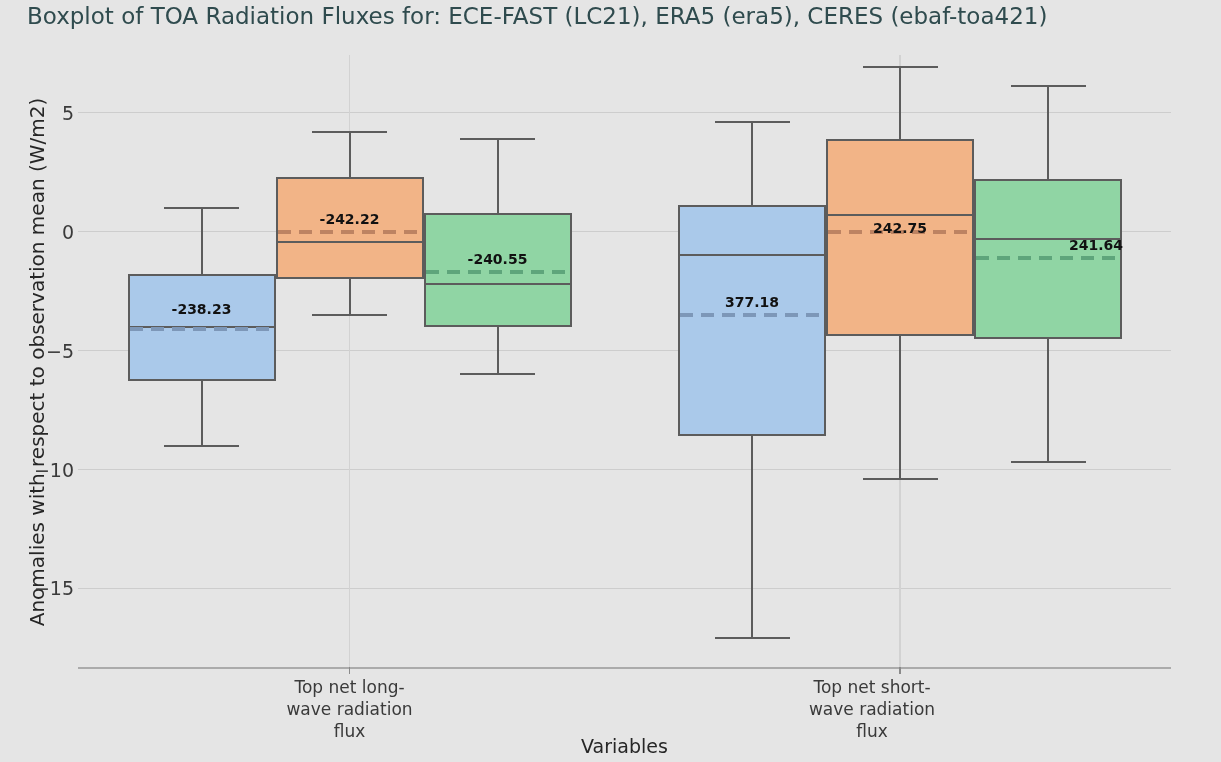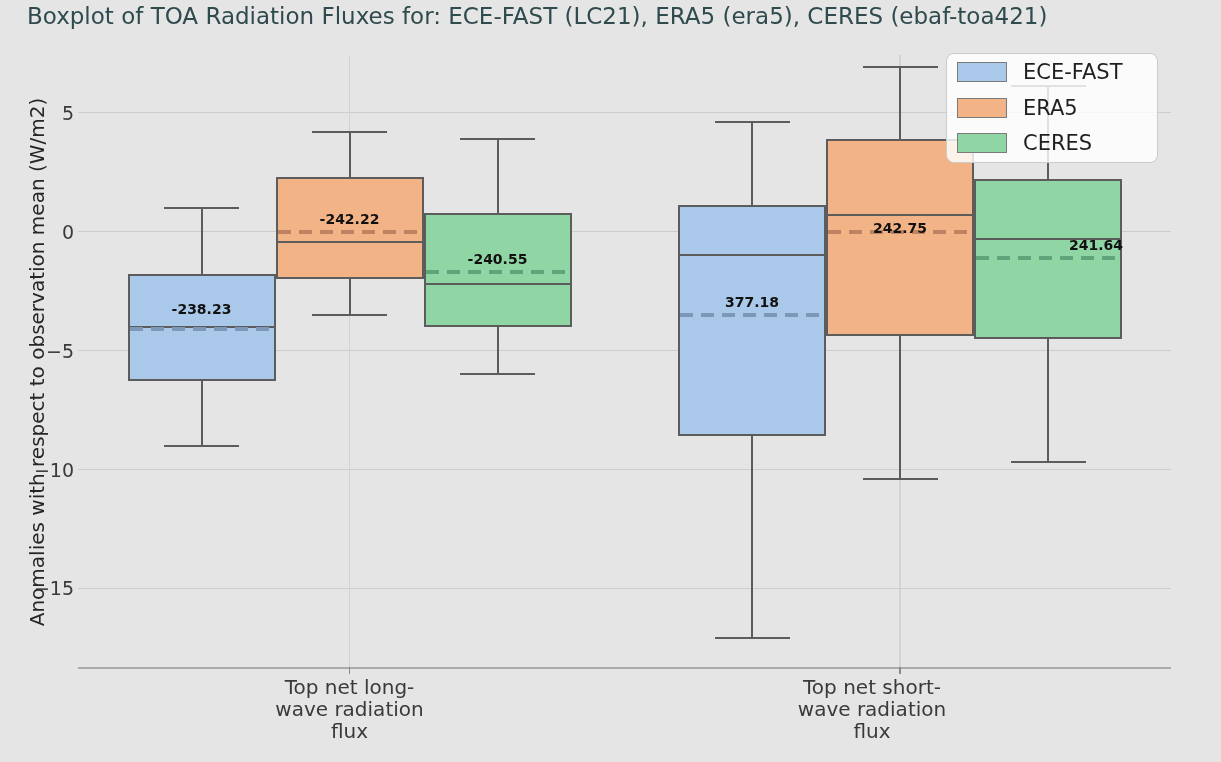--- a/index.html
+++ b/index.html
@@ -19,21 +19,21 @@
     position:absolute;left:78px;top:735px;width:1093px;text-align:center;
     font-size:19px;color:#262626;
   }
   .plot{position:absolute;left:78px;top:55px;width:1093px;height:612px;}
   .gridline-h{position:absolute;left:0;width:100%;height:1.5px;background:#cdcdcd;}
   .gridline-v{position:absolute;top:0;height:100%;width:1.5px;background:#d2d2d2;}
   .spine-bottom{position:absolute;left:0;bottom:-2px;width:100%;height:2px;background:#ababab;}
   .ytick{position:absolute;width:42px;text-align:right;font-size:19px;color:#3a3a3a;}
   .xtick-mark{position:absolute;width:1.5px;height:7px;background:#8a8a8a;}
   .xtick-label{
-    position:absolute;text-align:center;font-size:20px;line-height:22px;
+    position:absolute;text-align:center;font-size:17px;line-height:22px;
     color:#3a3a3a;white-space:pre-line;
   }
   .whisker-line{position:absolute;width:2px;background:#5c5c5c;}
   .whisker-cap{position:absolute;height:2px;background:#5c5c5c;}
   .box{position:absolute;border:2px solid #5c5c5c;box-sizing:border-box;}
   .median{position:absolute;height:2px;background:#5c5c5c;}
   .meanline{position:absolute;height:4px;}
   .meanlabel{
     position:absolute;font-size:14px;font-weight:bold;color:#111111;
     text-align:center;white-space:nowrap;
@@ -107,34 +107,21 @@
       <div class="meanlabel" style="left: 359.501px; top: 196.008px; width: 120px;">-240.55</div>
       <div class="whisker-line" style="left: 969.045px; top: 31.409px; height: 92.7994px;"></div>
       <div class="whisker-line" style="left: 969.045px; top: 283.633px; height: 123.733px;"></div>
       <div class="whisker-cap" style="left: 932.545px; top: 30.409px; width: 75px;"></div>
       <div class="whisker-cap" style="left: 932.545px; top: 406.365px; width: 75px;"></div>
       <div class="box" style="left: 896.045px; top: 124.208px; width: 148px; height: 159.425px; background: rgb(144, 213, 164);"></div>
       <div class="median" style="left: 898.045px; top: 182.695px; width: 144px;"></div>
       <div class="meanline" style="left: 898.045px; top: 200.731px; width: 144px; background: repeating-linear-gradient(90deg, rgb(94, 165, 123) 0px, rgb(94, 165, 123) 13px, transparent 13px, transparent 21px);"></div>
       <div class="meanlabel" style="left: 958px; top: 181.731px; width: 120px;">241.64</div>
     </div>
-  <div class="legend">
-      <div class="legend-item" style="top: 8px;">
-        <div class="legend-swatch" style="background: rgb(170, 201, 234);"></div>
-        <div class="legend-label">ECE-FAST</div>
-      </div>
-      <div class="legend-item" style="top: 43.5px;">
-        <div class="legend-swatch" style="background: rgb(242, 180, 135);"></div>
-        <div class="legend-label">ERA5</div>
-      </div>
-      <div class="legend-item" style="top: 79px;">
-        <div class="legend-swatch" style="background: rgb(144, 213, 164);"></div>
-        <div class="legend-label">CERES</div>
-      </div>
-    </div>
+  <div class="xlabel">Variables</div>
 <div class="ytick" style="left: 32px; top: 101.583px;">5</div>
     <div class="ytick" style="left: 32px; top: 220.557px;">0</div>
     <div class="ytick" style="left: 32px; top: 339.53px;">−5</div>
     <div class="ytick" style="left: 32px; top: 458.504px;">−10</div>
     <div class="ytick" style="left: 32px; top: 577.477px;">−15</div>
     <div class="xtick-mark" style="left: 348.751px; top: 667px;"></div>
     <div class="xtick-label" style="left: 239.501px; top: 676px; width: 220px;">Top net long-
 wave radiation
 flux</div>
     <div class="xtick-mark" style="left: 899.295px; top: 667px;"></div>

